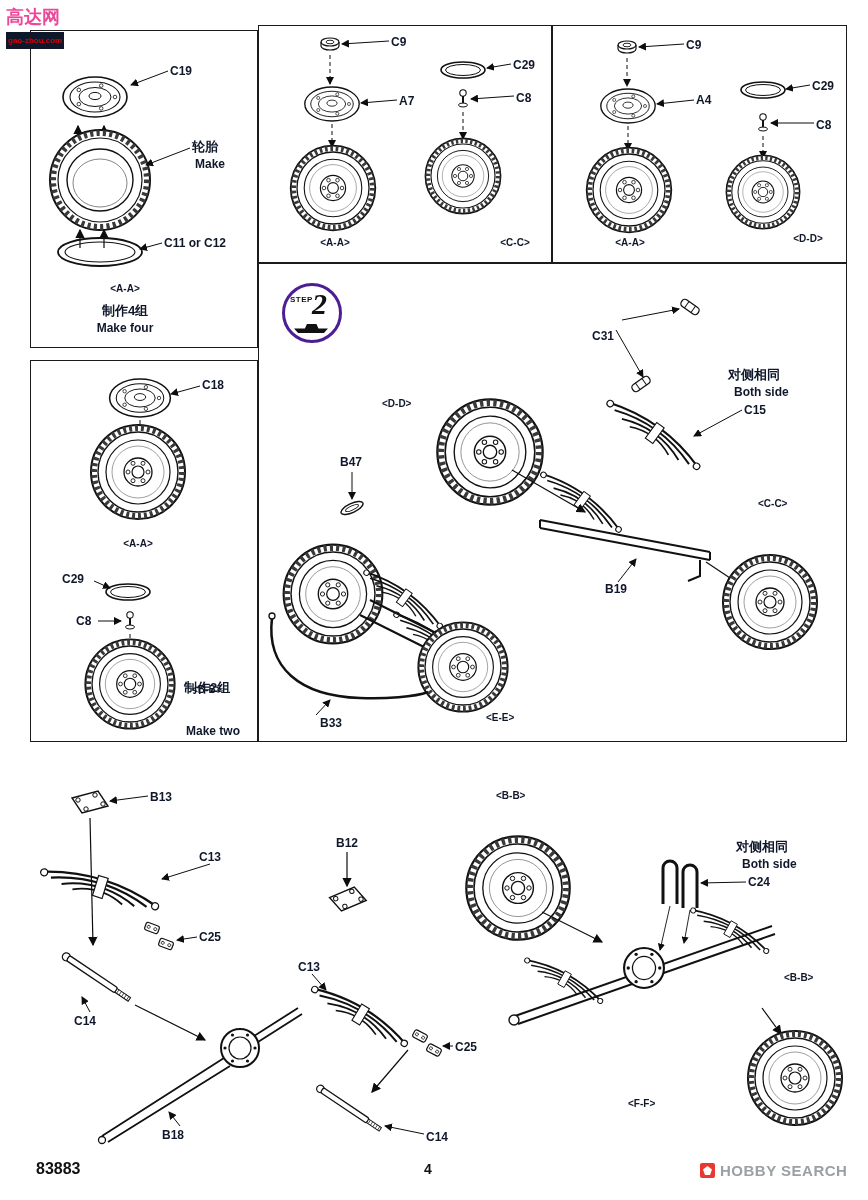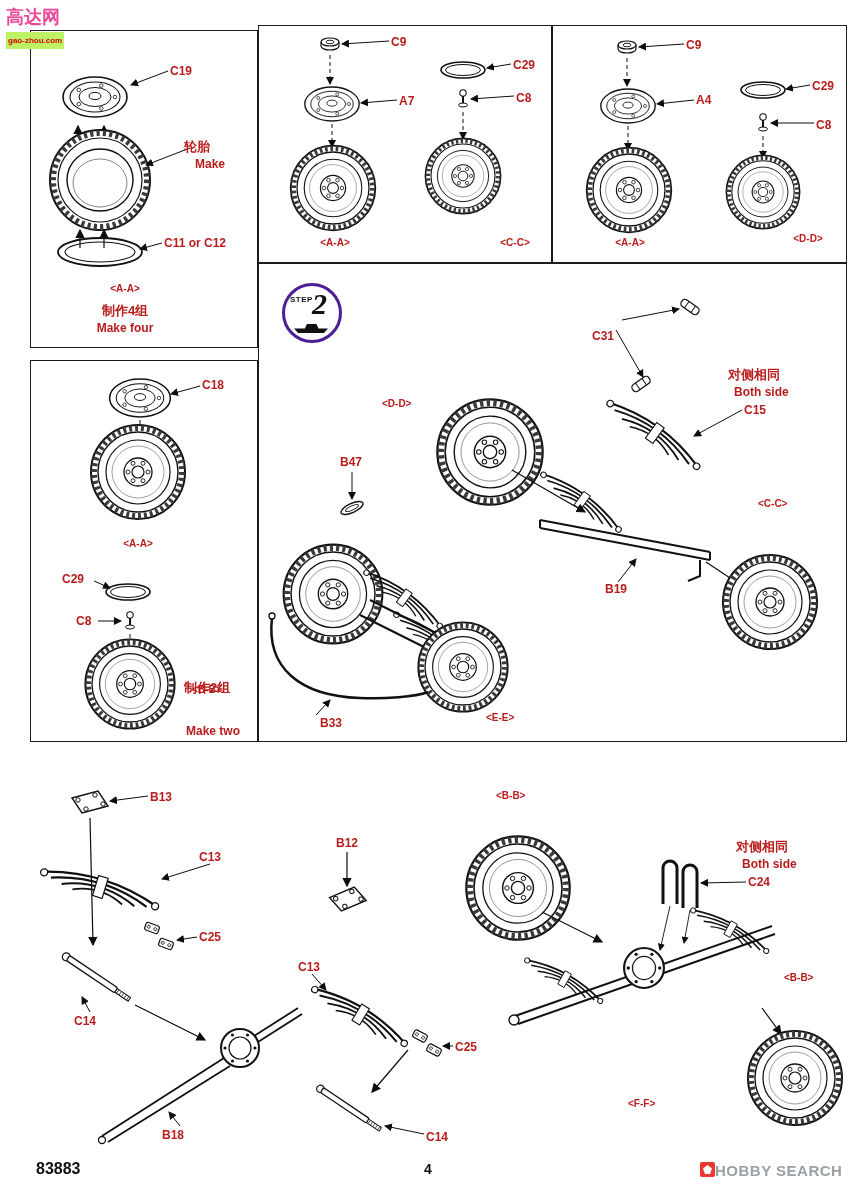--- a/index.html
+++ b/index.html
@@ -1,37 +1,37 @@
 <!DOCTYPE html>
 <html><head>
 <meta charset="utf-8">
 <style>
   html,body{margin:0;padding:0;background:#e9e9e9}
   #page{position:relative;width:868px;height:1200px;background:#ffffff;overflow:hidden;
         font-family:"Liberation Sans",sans-serif}
   .box{position:absolute;border:1.5px solid #1b1b1b;background:#fff;z-index:1}
   #art{position:absolute;left:0;top:0;z-index:2;pointer-events:none}
-  .lbl{position:absolute;z-index:3;font:700 12px "Liberation Sans",sans-serif;color:#b91c1c;white-space:nowrap}
+  .lbl{position:absolute;z-index:3;font:700 12px "Liberation Sans",sans-serif;color:#0f172a;white-space:nowrap}
   .sec{font-size:10px}
   .cn{font-size:13px}
   .ctr{text-align:center}
   
   .step-badge{position:absolute;z-index:3;width:54px;height:54px;border:3px solid #4c1d95;border-radius:50%}
   .step-word{position:absolute;left:5px;top:9px;font:700 8px "Liberation Sans",sans-serif;letter-spacing:.5px;color:#111}
   .step-num{position:absolute;left:27px;top:1px;font:italic 700 30px "Liberation Serif",serif;color:#111}
   .step-tank{position:absolute;left:9px;bottom:7px;width:34px;height:10px;background:#111;
              clip-path:polygon(0 55%,12% 100%,88% 100%,100% 55%,72% 55%,66% 10%,38% 10%,32% 55%)}
   
   .wm{position:absolute;z-index:4;left:6px;top:5px;line-height:1.1}
   .wm-title{font:700 18px "Liberation Sans",sans-serif;color:#ec4899}
-  .wm-sub{display:inline-block;font:700 8px "Liberation Sans",sans-serif;color:#d8000c;background:#bef264;padding:4px 2px;margin-top:1px}
+  .wm-sub{display:inline-block;font:700 8px "Liberation Sans",sans-serif;color:#d8000c;background:#0f172a;padding:4px 2px;margin-top:1px}
   
   .kit-no{position:absolute;z-index:3;left:36px;top:1160px;font:700 16px "Liberation Sans",sans-serif;color:#111}
   .page-no{position:absolute;z-index:3;left:424px;top:1161px;font:700 14px "Liberation Sans",sans-serif;color:#111}
-  .logo{position:absolute;z-index:3;left:700px;top:1162px;display:flex;}
+  .logo{position:absolute;z-index:3;left:700px;top:1162px;display:flex;align-items:center;gap:5px}
   .logo-icon{width:15px;height:15px;background:#e8382f;border-radius:2px;position:relative}
   .logo-icon::after{content:"";position:absolute;left:3px;top:3px;width:9px;height:9px;background:#fff;
                     clip-path:polygon(50% 0,100% 38%,78% 100%,22% 100%,0 38%)}
   .logo-text{font:700 15px "Liberation Sans",sans-serif;color:#9aa0a3;letter-spacing:.5px}
 </style>
 </head>
 <body>
 
 <div id="page">
 
@@ -270,21 +270,21 @@
     <div class="wm-sub">gao-zhou.com</div>
   </div>
 
   <div class="step-badge" style="left:282px;top:283px">
     <span class="step-word">STEP</span>
     <span class="step-num">2</span>
     <span class="step-tank"></span>
   </div>
 
   <div class="lbl" style="left:170px;top:64px">C19</div>
-  <div class="lbl cn" style="left:184px;top:138px">轮胎</div>
+  <div class="lbl cn" style="left:192px;top:138px">轮胎</div>
   <div class="lbl" style="left:195px;top:157px">Make</div>
   <div class="lbl" style="left:164px;top:236px">C11 or C12</div>
   <div class="lbl sec ctr" style="left:60px;top:283px;width:130px">&lt;A-A&gt;</div>
   <div class="lbl cn ctr" style="left:60px;top:302px;width:130px">制作4组</div>
   <div class="lbl ctr" style="left:60px;top:321px;width:130px">Make four</div>
 
   <div class="lbl" style="left:391px;top:35px">C9</div>
   <div class="lbl" style="left:399px;top:94px">A7</div>
   <div class="lbl sec ctr" style="left:300px;top:237px;width:70px">&lt;A-A&gt;</div>
   <div class="lbl" style="left:513px;top:58px">C29</div>

